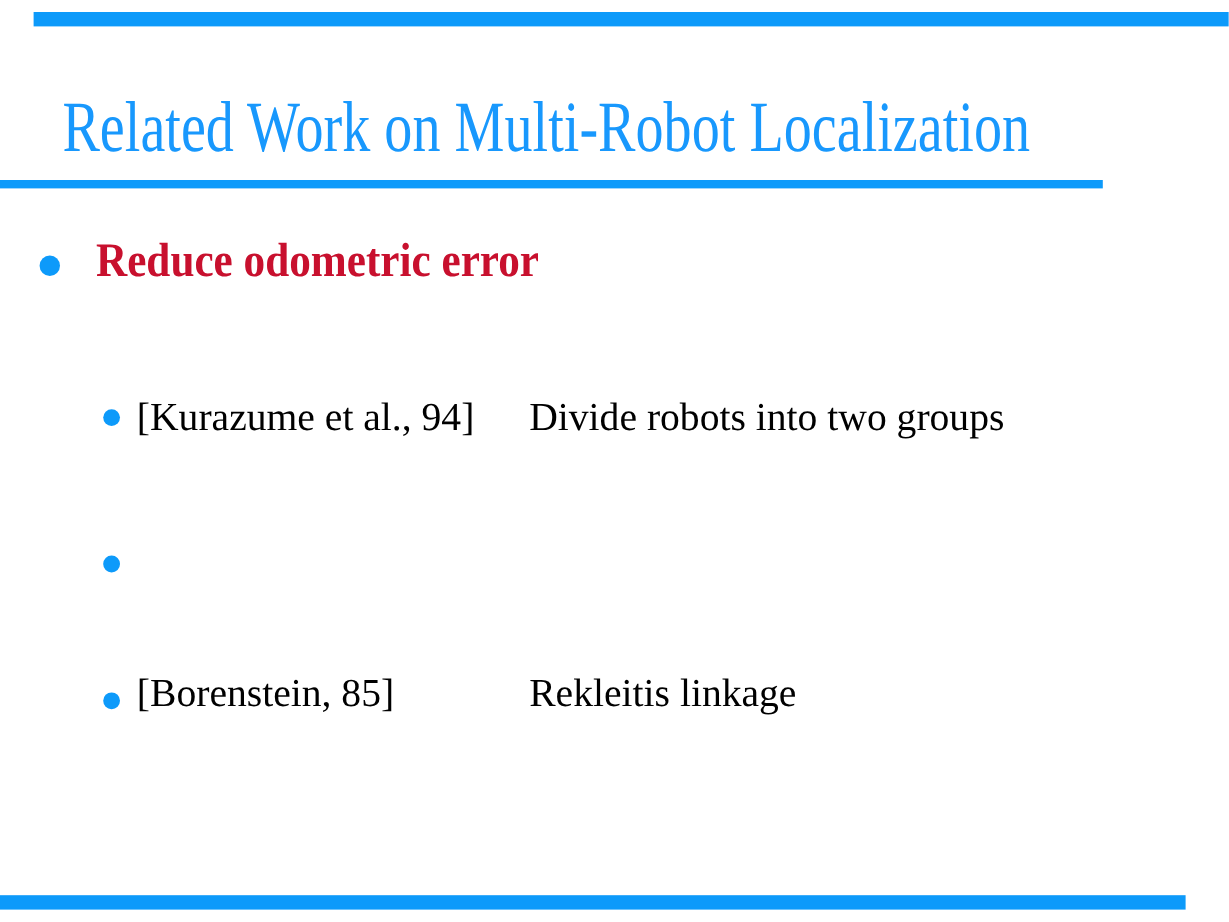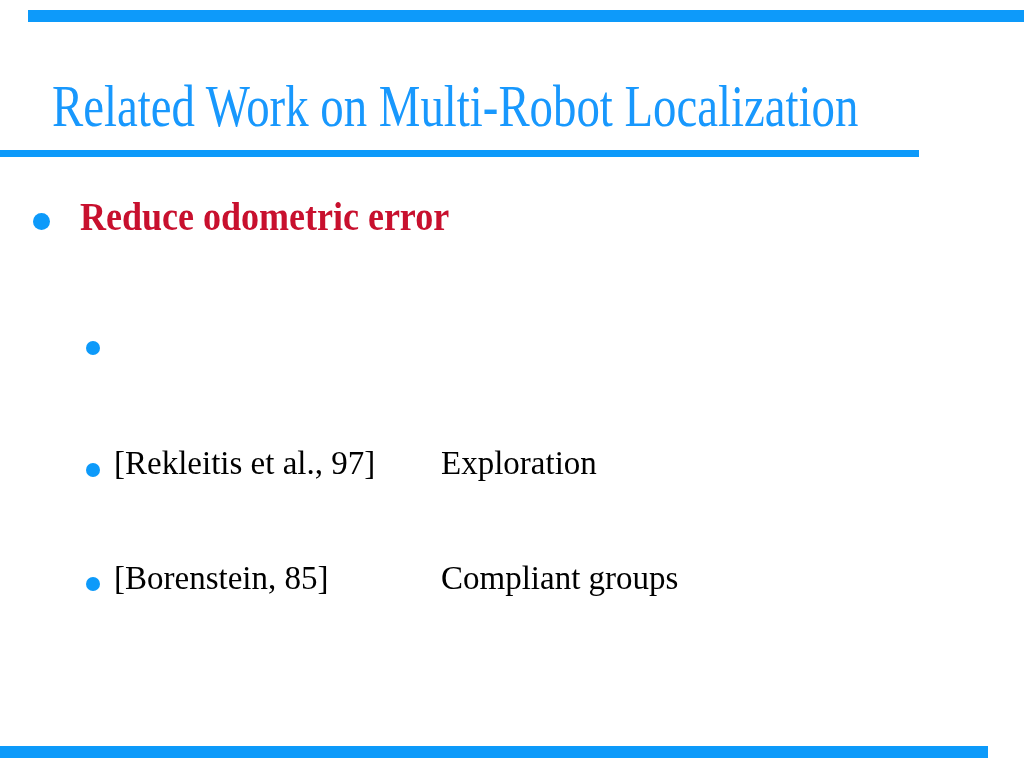--- a/index.html
+++ b/index.html
@@ -109,26 +109,26 @@
 
   <div class="slide-title" style="color: rgb(24, 152, 253);">Related Work on Multi-Robot Localization</div>
 
   <div class="title-underline" style="background-color: rgb(13, 154, 250);"></div>
 
   <span class="bullet-dot dot-main" style="background-color: rgb(13, 154, 250);"></span>
 
   <div class="heading" style="color: rgb(200, 16, 46);">Reduce odometric error</div>
 
   <span class="bullet-dot dot-sub dot-sub-1" style="background-color: rgb(13, 154, 250);"></span>
+  <div class="ref-row ref-row-1">
+    <span class="citation">[Kurazume et al., 94]</span><span class="description">Divide robots into two groups</span>
+  </div>
 
   <span class="bullet-dot dot-sub dot-sub-2" style="background-color: rgb(13, 154, 250);"></span>
-  <div class="ref-row ref-row-2">
-    <span class="citation">[Rekleitis et al., 97]</span><span class="description">Exploration</span>
-  </div>
 
   <span class="bullet-dot dot-sub dot-sub-3" style="background-color: rgb(13, 154, 250);"></span>
   <div class="ref-row ref-row-3">
-    <span class="citation">[Borenstein, 85]</span><span class="description">Compliant groups</span>
+    <span class="citation">[Borenstein, 85]</span><span class="description">Rekleitis linkage</span>
   </div>
 
   <div class="bottom-bar" style="background-color: rgb(13, 154, 250);"></div>
 
 </div>
 
 </body></html>

